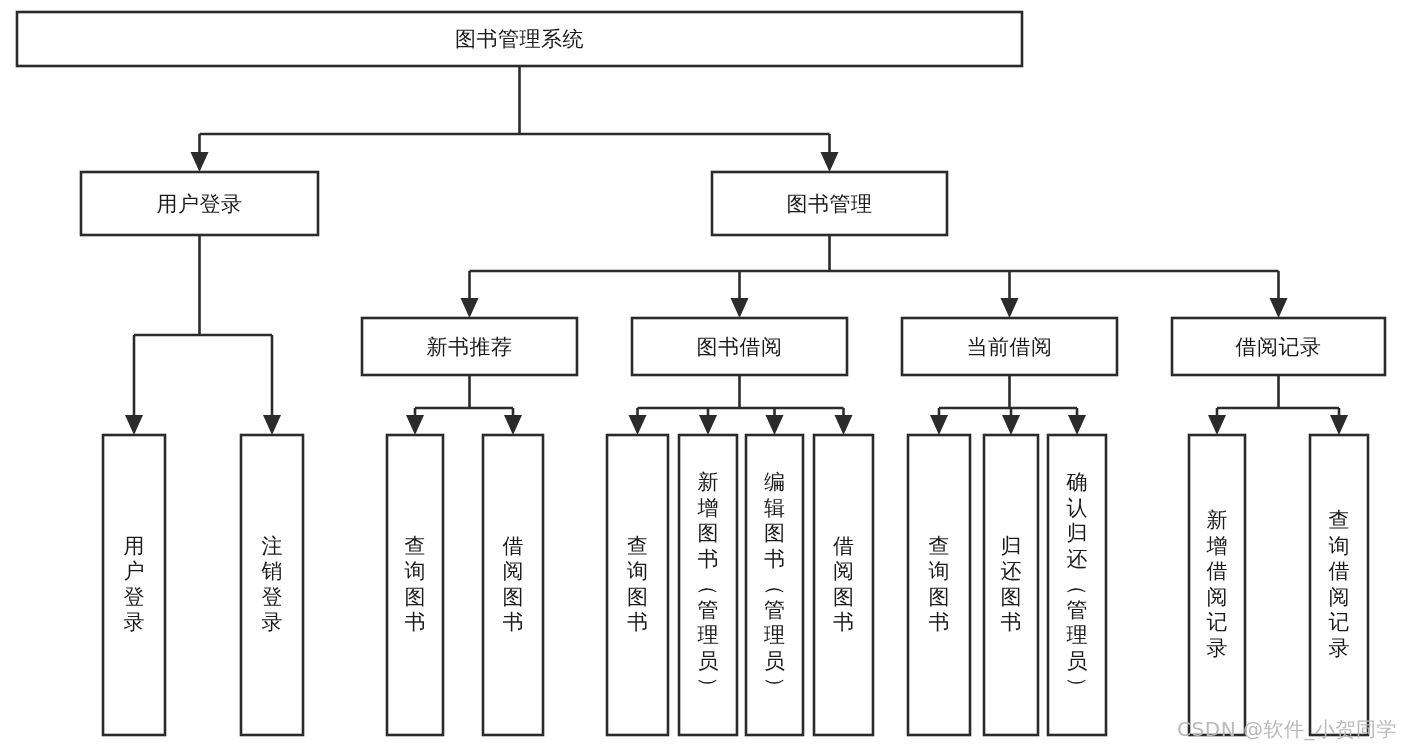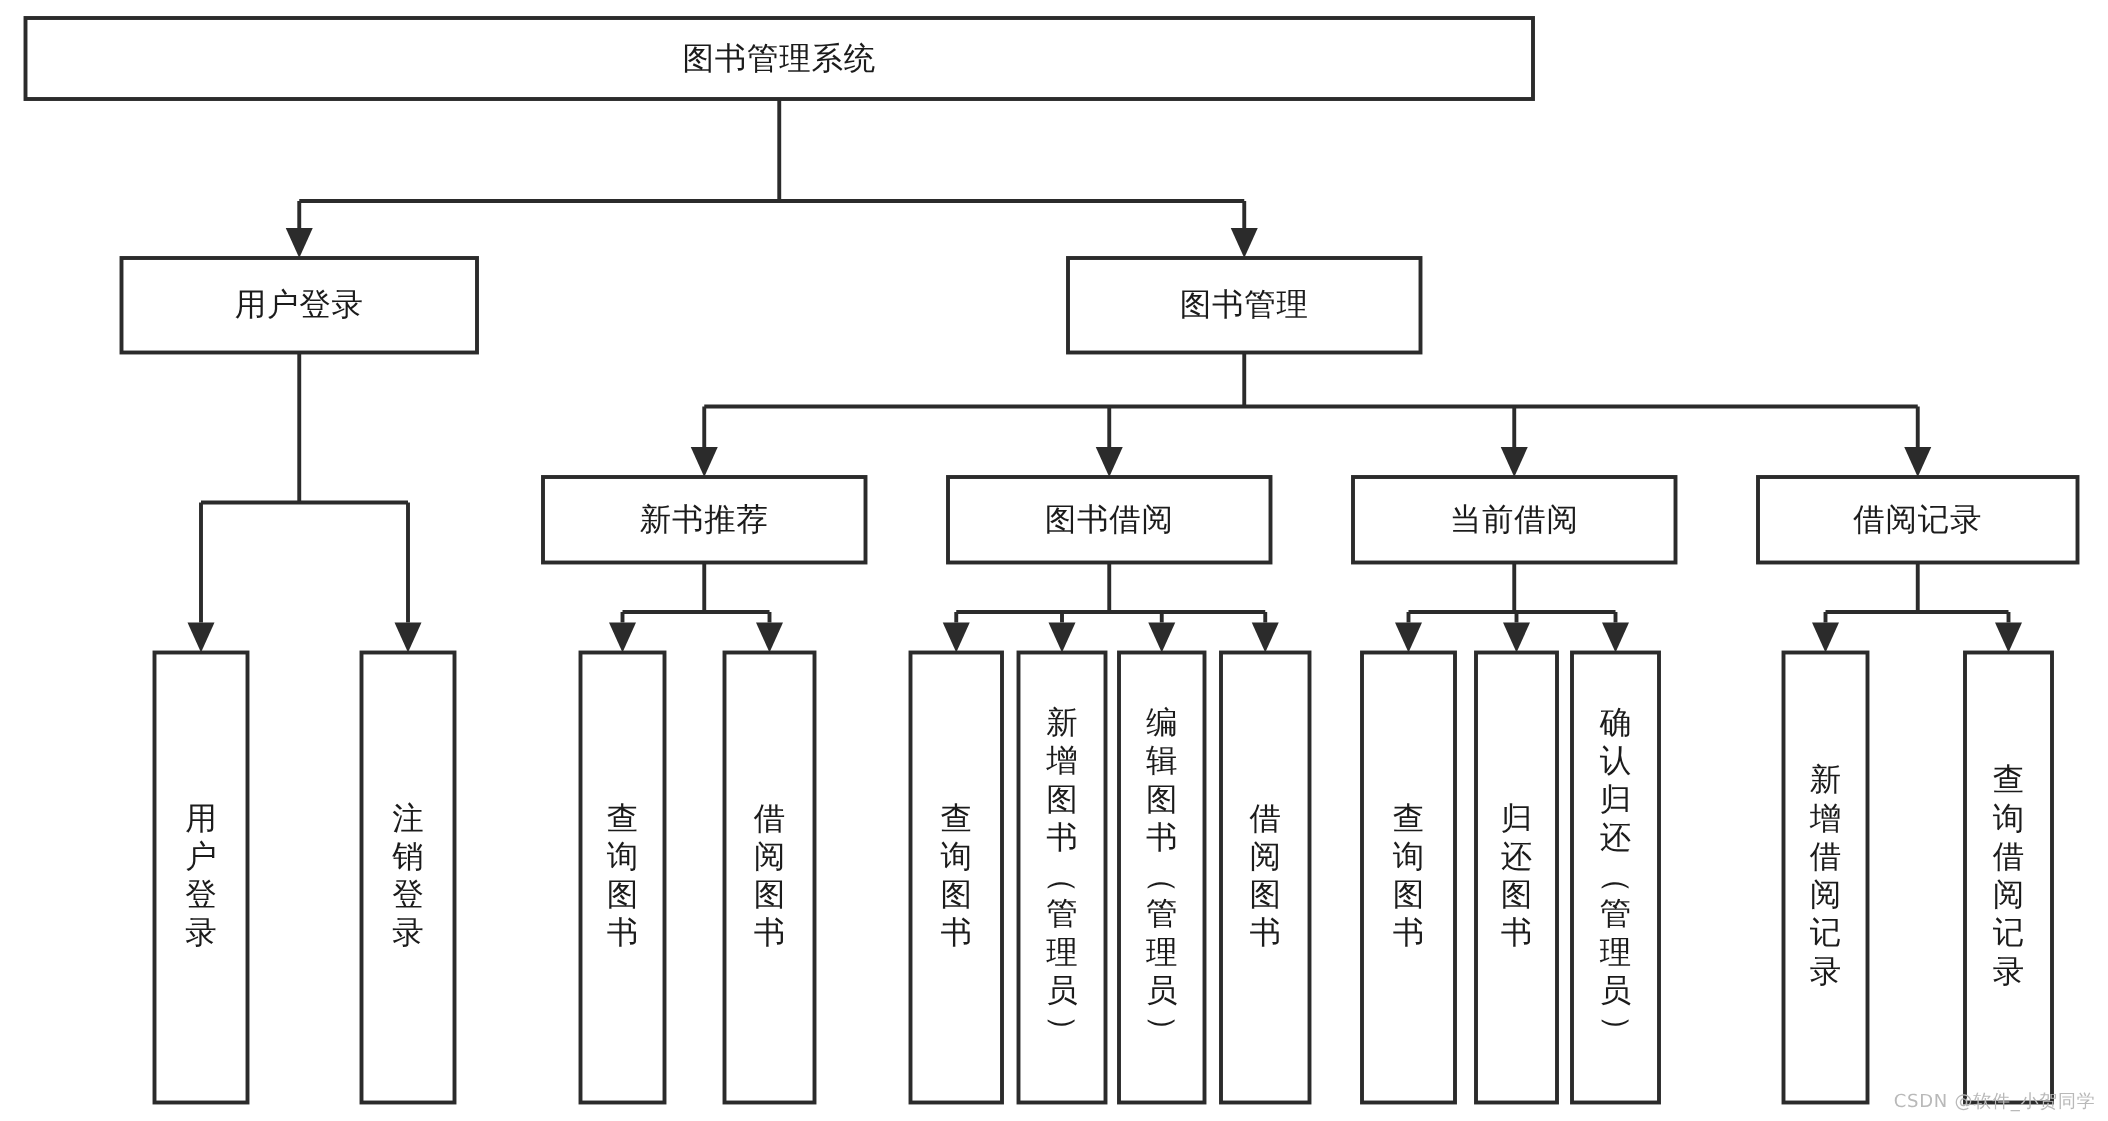--- a/index.html
+++ b/index.html
@@ -56,21 +56,21 @@
     font-size: 21px;
     fill: #1b1b1b;
     text-anchor: middle;
     dominant-baseline: middle;
   }
   .watermark-text {
     position: absolute;
     right: 8px;
     bottom: 4px;
     font-family: "DejaVu Sans", "Liberation Sans", sans-serif;
-    font-size: 12px;
+    font-size: 20px;
     color: #b9b9b9;
     white-space: nowrap;
     user-select: none;
     letter-spacing: 0.5px;
   }
 </style>
 </head>
 <body>
 
 <div id="diagram-root">

